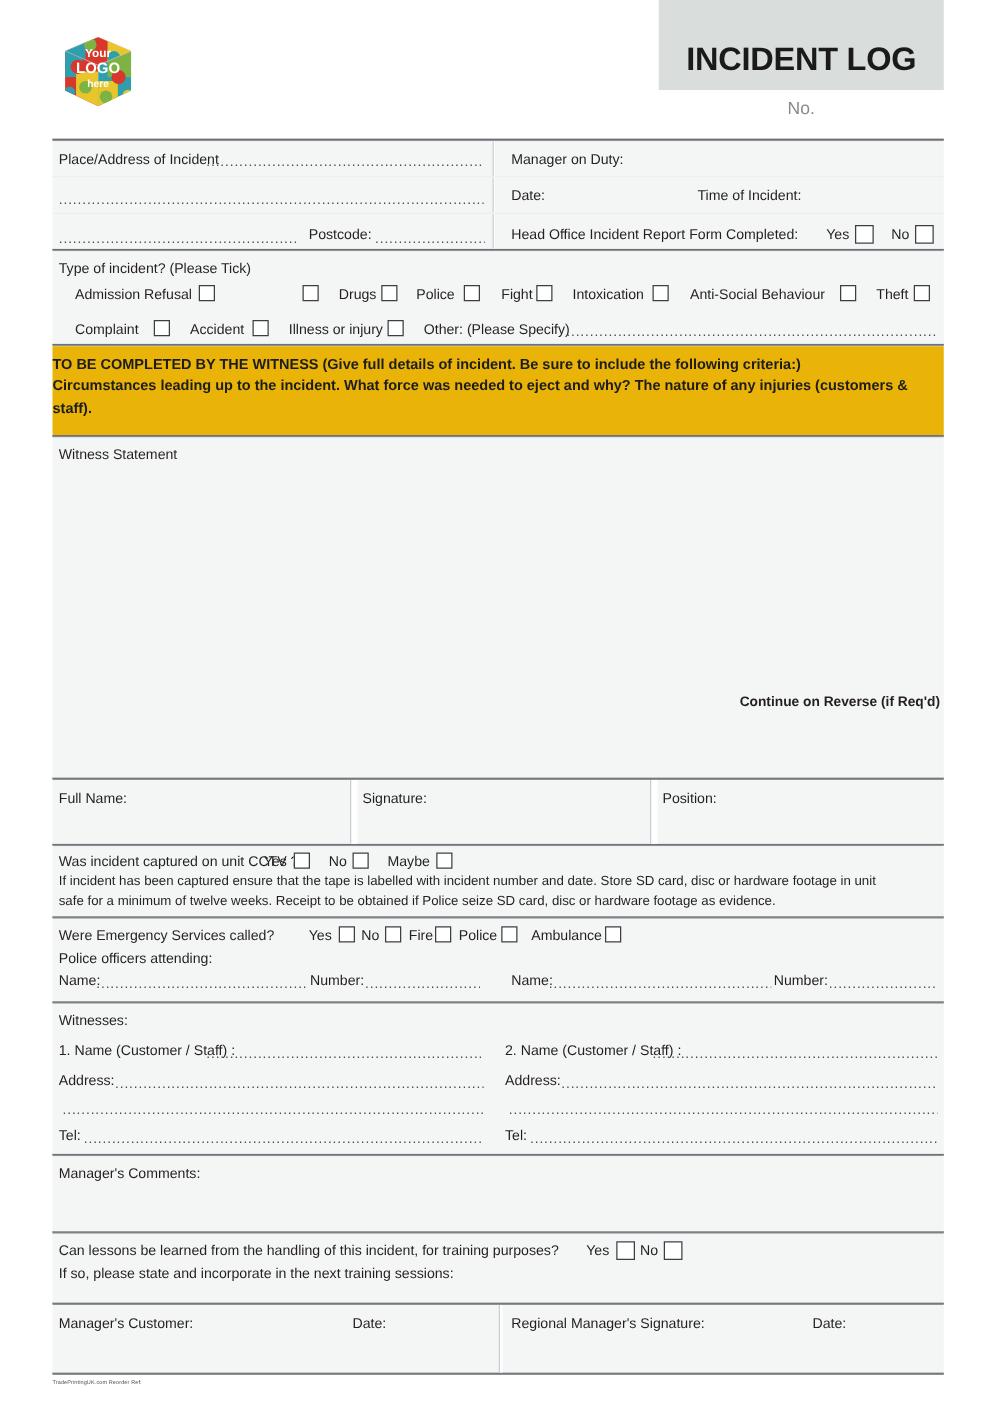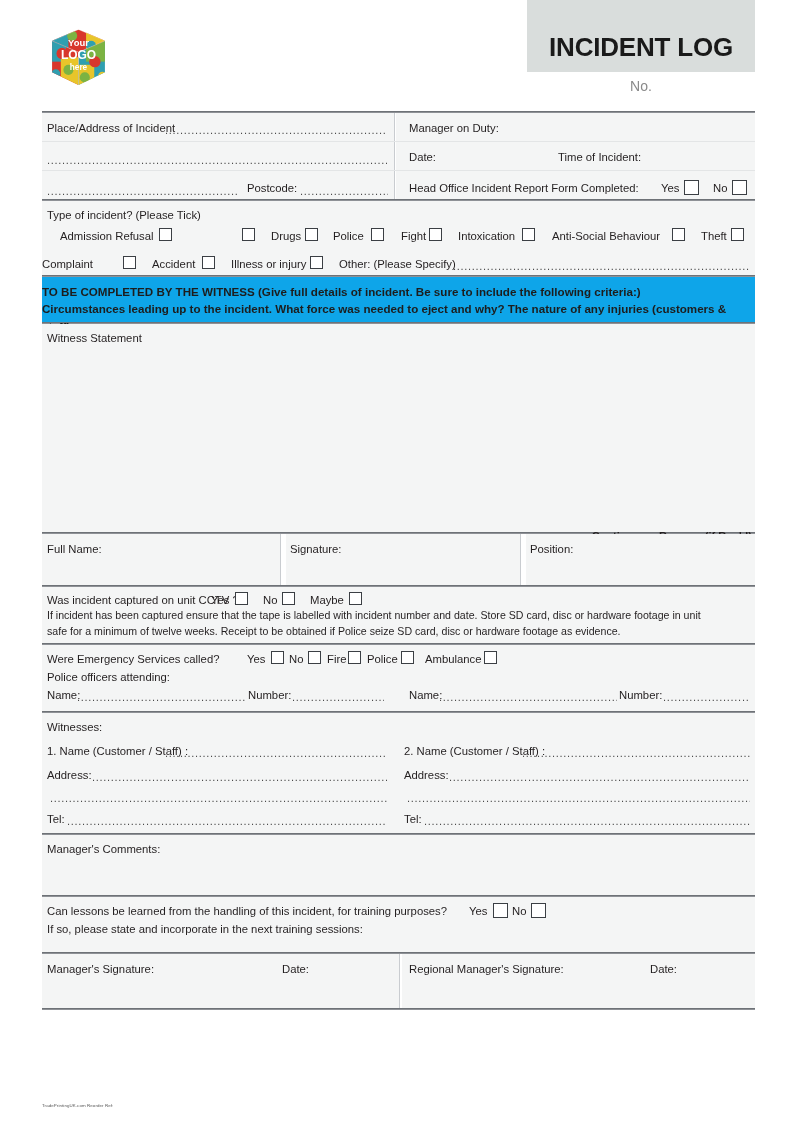--- a/index.html
+++ b/index.html
@@ -252,38 +252,38 @@
       <span class="cell-line cb" style="left:327px; top:27px;"></span>
       <span class="cell-line lbl" style="left:359px; top:29px;">Fight</span>
       <span class="cell-line cb" style="left:385px; top:27px;"></span>
       <span class="cell-line lbl" style="left:416px; top:29px;">Intoxication</span>
       <span class="cell-line cb" style="left:478px; top:27px;"></span>
       <span class="cell-line lbl" style="left:510px; top:29px;">Anti-Social Behaviour</span>
       <span class="cell-line cb" style="left:628px; top:27px;"></span>
       <span class="cell-line lbl" style="left:659px; top:29px;">Theft</span>
       <span class="cell-line cb" style="left:687px; top:27px;"></span>
 
-      <span class="cell-line lbl" style="left:0; top:57px;">Complaint</span>
+      <span class="cell-line lbl" style="left:18px; top:57px;">Complaint</span>
       <span class="cell-line cb" style="left:79px; top:55px;"></span>
       <span class="cell-line lbl" style="left:110px; top:57px;">Accident</span>
       <span class="cell-line cb" style="left:158px; top:55px;"></span>
       <span class="cell-line lbl" style="left:189px; top:57px;">Illness or injury</span>
       <span class="cell-line cb" style="left:266px; top:55px;"></span>
       <span class="cell-line lbl" style="left:297px; top:57px;">Other: (Please Specify)</span>
       <span class="cell-line dots" style="left:411px; top:59px; width:297px;">.......................................................................................................................................................................................................................................................................................</span>
     </div>
     <div class="rule"></div>
 
-    <div style="position:relative; height:45px; background:#0ea5e9;">
+    <div style="position:relative; height:71px; background:#eab308;">
       <div class="bold-block" style="top:6px;">TO BE COMPLETED BY THE WITNESS (Give full details of incident. Be sure to include the following criteria:)</div>
       <div class="bold-block" style="top:23px;">Circumstances leading up to the incident. What force was needed to eject and why? The nature of any injuries (customers &amp; staff).</div>
     </div>
 
     <div class="rule"></div>
-    <div class="band row" style="height:208px;text-align:center;">
+    <div class="band row" style="height:272px;text-align:center;">
       <span class="cell-line" style="left:5px; top:8px;">Witness Statement</span>
       <span class="cell-line" style="right:3px; top:206px; font-size:11px; font-weight:bold;">Continue on Reverse (if Req'd)</span>
     </div>
     <div class="rule"></div>
 
     <div class="band row" style="height:51px;">
       <div class="sep-v" style="left:238px; width:6px;"></div>
       <div class="sep-v" style="left:478px; width:6px;"></div>
       <span class="cell-line" style="left:5px; top:9px;">Full Name:</span>
       <span class="cell-line" style="left:248px; top:9px;">Signature:</span>
@@ -363,21 +363,21 @@
       <span class="cell-line" style="left:427px; top:8px;">Yes</span>
       <span class="cell-line cb cb-lg" style="left:449px; top:6px;"></span>
       <span class="cell-line" style="left:470px; top:8px;">No</span>
       <span class="cell-line cb cb-lg" style="left:487px; top:6px;"></span>
       <span class="cell-line" style="left:5px; top:26px;">If so, please state and incorporate in the next training sessions:</span>
     </div>
     <div class="rule"></div>
 
     <div class="band row" style="height:54px;">
       <div class="sep-v" style="left:357px; width:3px;"></div>
-      <span class="cell-line" style="left:5px; top:9px;">Manager's Signature:</span>
+      <span class="cell-line" style="left:5px; top:9px;">Manager's Customer:</span>
       <span class="cell-line" style="left:240px; top:9px;">Date:</span>
       <span class="cell-line" style="left:367px; top:9px;">Regional Manager's Signature:</span>
       <span class="cell-line" style="left:608px; top:9px;">Date:</span>
     </div>
     <div class="rule"></div>
 
   </div>
 
   <div class="footer-ref">TradePrintingUK.com Reorder Ref:</div>
 

